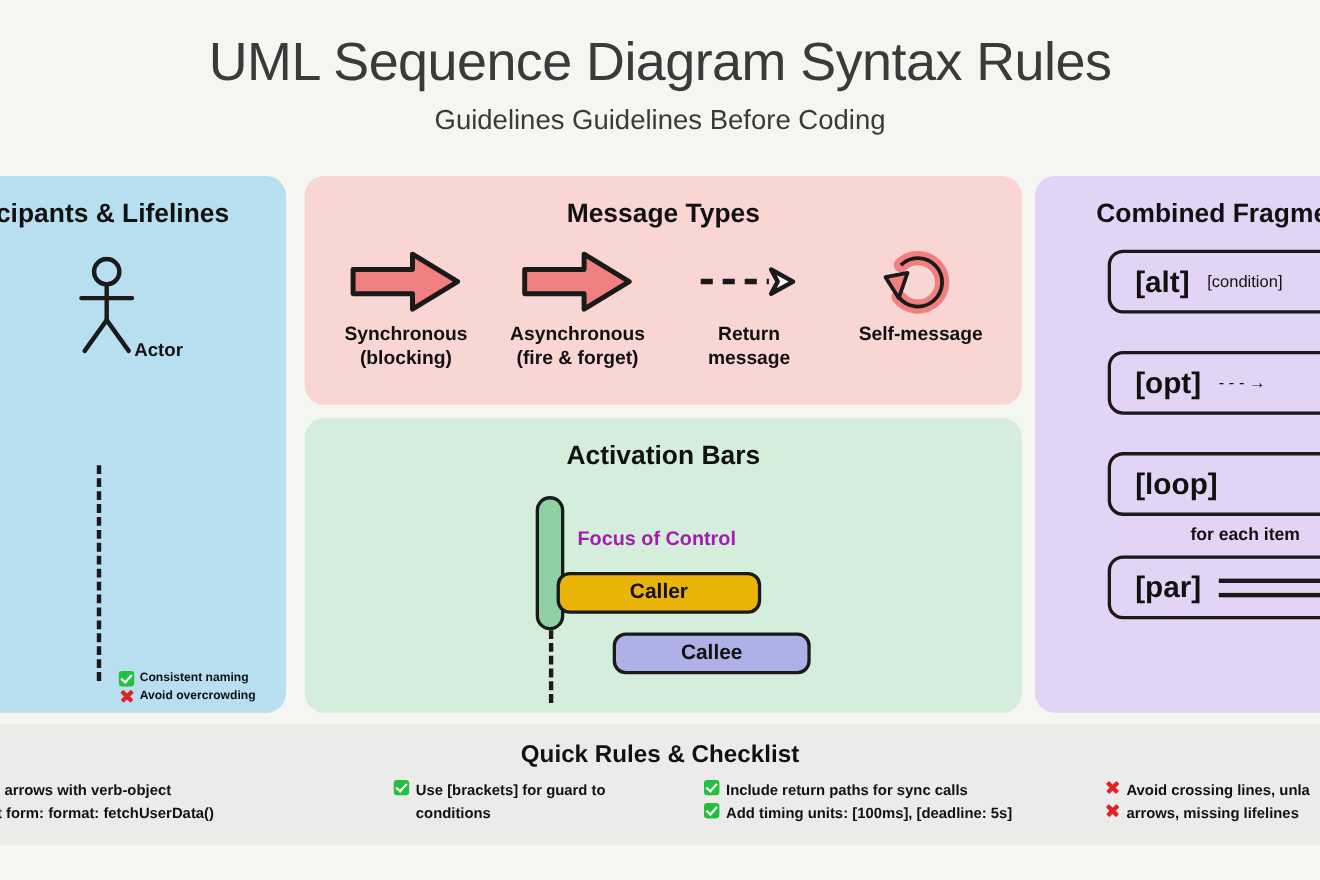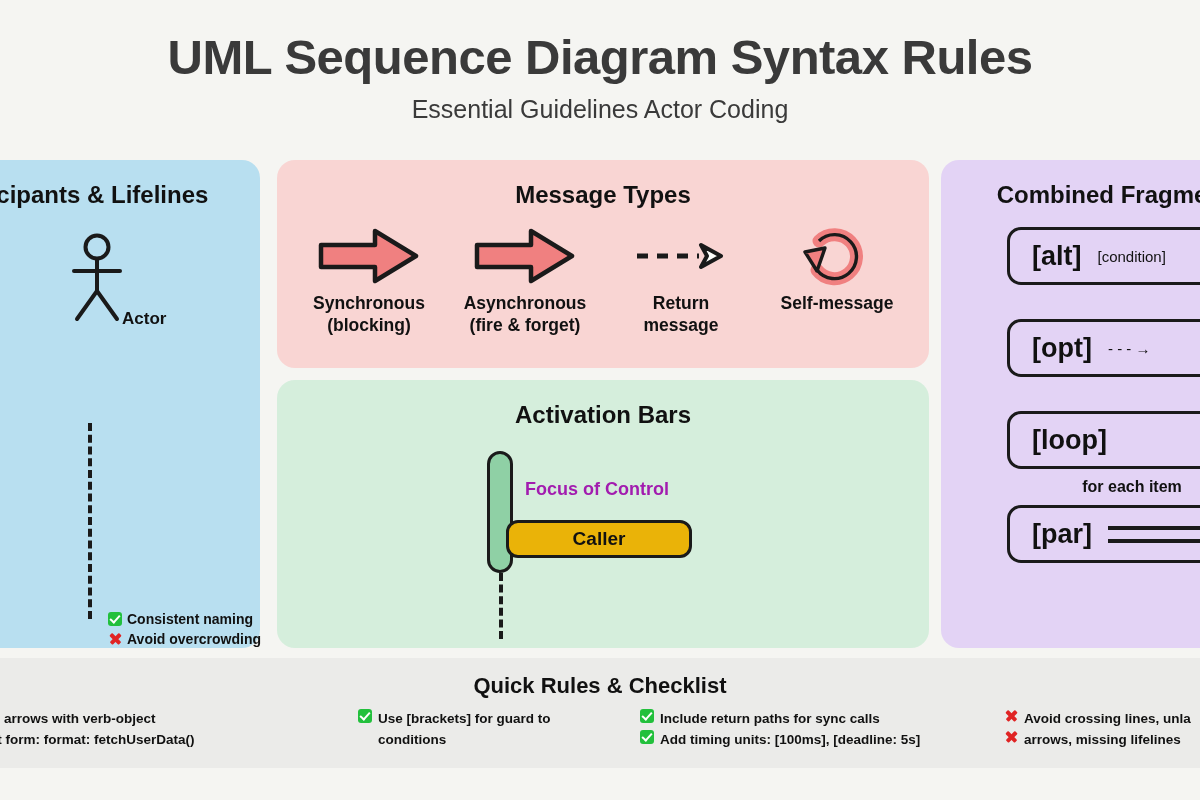--- a/index.html
+++ b/index.html
@@ -21,21 +21,21 @@
     position: absolute;
     top: 0; left: 0;
     width: 1200px;
     height: 150px;
     text-align: center;
   }
   #page-title {
     margin: 0;
     padding-top: 32px;
     font-size: 49px;
-    font-weight: bold;
+    font-weight: normal;
     letter-spacing: -0.5px;
     color: #3a3a3a;
     line-height: 1.05;
   }
   #page-subtitle {
     margin: 0;
     padding-top: 12px;
     font-size: 25px;
     font-weight: normal;
     color: #3a3a3a;
@@ -105,21 +105,21 @@
     left: 150px;
     top: 214px;
     width: 0;
     height: 196px;
     border-left: 4px dashed #1a1a1a;
   }
   #participants-notes {
     position: absolute;
     left: 170px;
     top: 400px;
-    font-size: 14px;
+    font-size: 11px;
     font-weight: bold;
     color: #111;
     line-height: 1.45;
     white-space: nowrap;
   }
   .note-row { display: flex; align-items: center; gap: 5px; }
 
   .check-badge {
     display: inline-block;
     width: 14px; height: 14px;
@@ -363,21 +363,21 @@
     display: block;
     white-space: nowrap;
   }
   .footer-indent { padding-left: 20px; }
 </style>
 </head>
 <body>
 
 <div id="header">
   <h1 id="page-title">UML Sequence Diagram Syntax Rules</h1>
-  <h2 id="page-subtitle">Essential Guidelines Actor Coding</h2>
+  <h2 id="page-subtitle">Guidelines Guidelines Before Coding</h2>
 </div>
 
 <section class="panel" id="panel-participants">
   <h3 class="panel-title">icipants &amp; Lifelines</h3>
 
   <div id="participants-body">
 
     <div id="actor-figure">
       <svg width="66" height="92" viewBox="0 0 66 92">
         <circle cx="33" cy="14" r="11.5" fill="none" stroke="#1a1a1a" stroke-width="4"></circle>
@@ -459,20 +459,23 @@
 <section class="panel" id="panel-activation">
   <h3 class="panel-title">Activation Bars</h3>
 
   <div id="activation-body">
     <div id="focus-bar"></div>
     <div id="focus-label">Focus of Control</div>
     <div id="activation-dash"></div>
     <div id="caller-bar">
       <span>Caller</span>
     </div>
+    <div id="callee-bar">
+      <span>Callee</span>
+    </div>
   </div>
 </section>
 
 <section class="panel" id="panel-fragments">
   <h3 class="panel-title">Combined Fragme</h3>
 
   <div id="fragments-body">
 
     <div class="fragment-box">
       <span class="fragment-keyword">[alt]</span>

